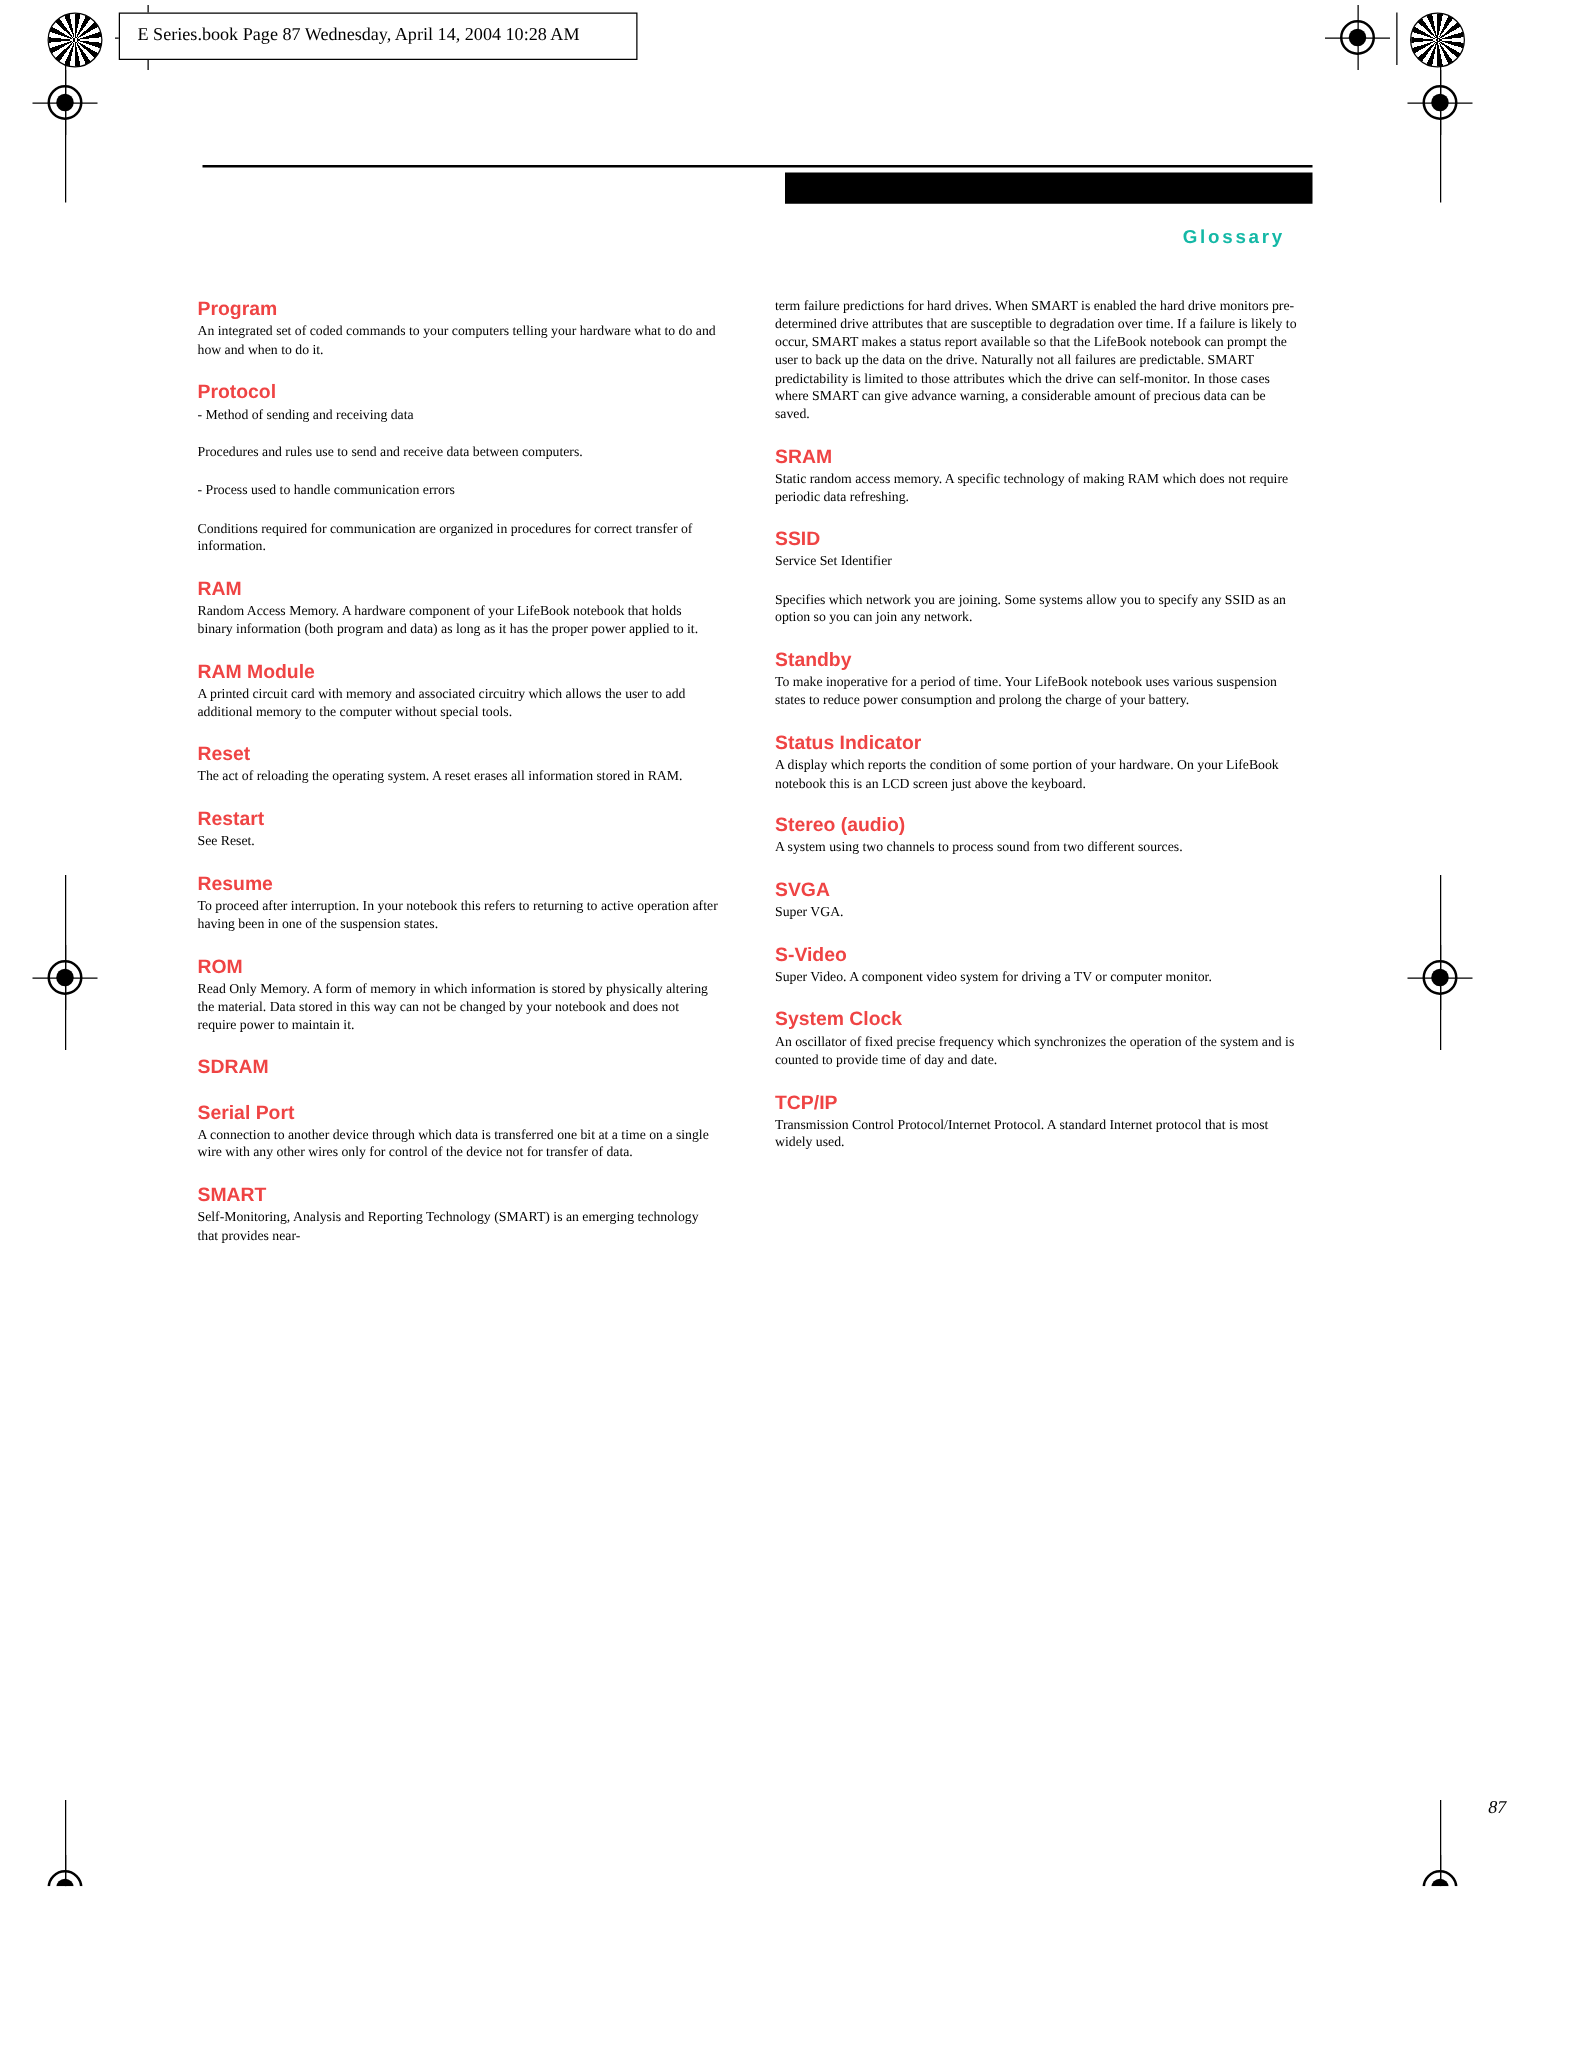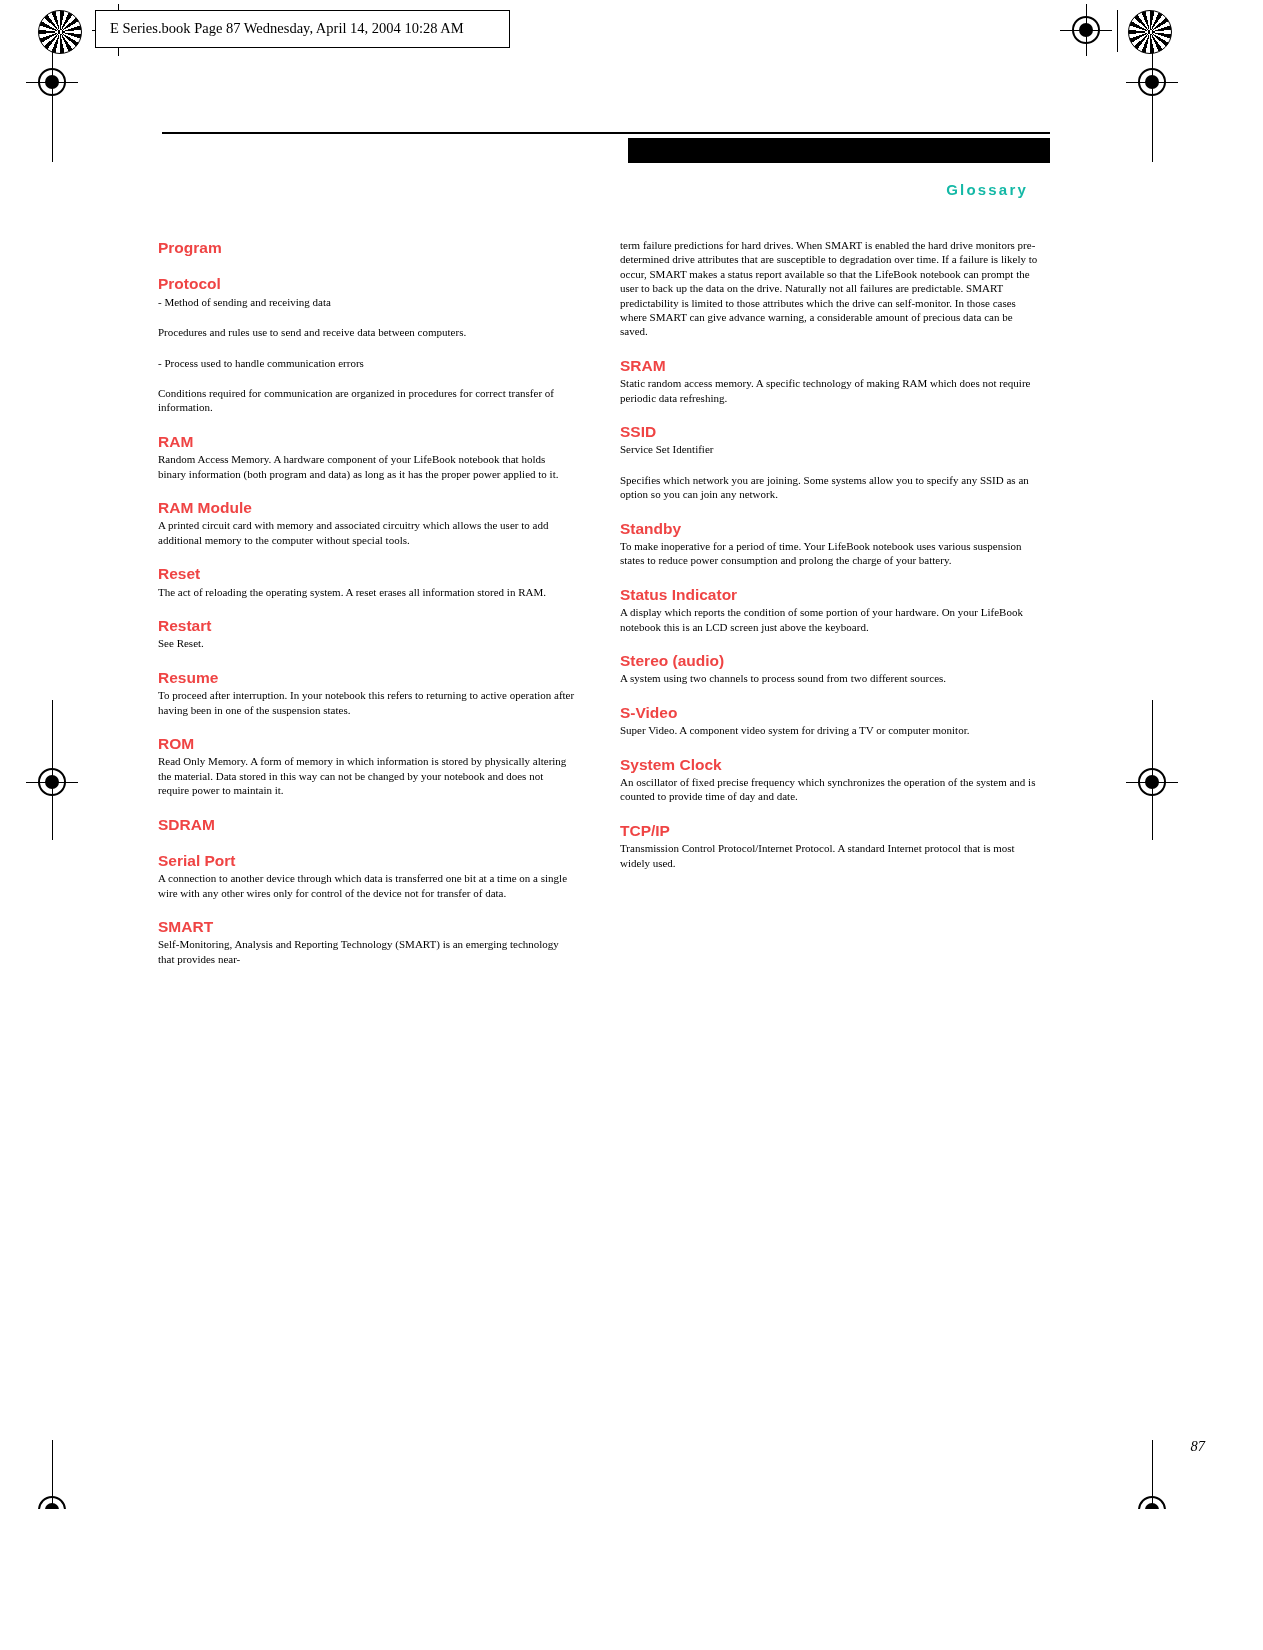--- a/index.html
+++ b/index.html
@@ -265,20 +265,21 @@
 
   <div class="rule"></div>
   <div class="section-tab">
     <div class="section-tab-label">Glossary</div>
   </div>
 
   <div class="columns">
     <div class="col col-left">
         <div class="entry">
           <div class="term">Program</div>
+          <div class="def">An integrated set of coded commands to your computers telling your hardware what to do and how and when to do it.</div>
         </div>
         <div class="entry">
           <div class="term">Protocol</div>
           <div class="def">- Method of sending and receiving data</div>
           <div class="def">Procedures and rules use to send and receive data between computers.</div>
           <div class="def">- Process used to handle communication errors</div>
           <div class="def">Conditions required for communication are organized in procedures for correct transfer of information.</div>
         </div>
         <div class="entry">
           <div class="term">RAM</div>
@@ -335,20 +336,24 @@
         </div>
         <div class="entry">
           <div class="term">Status Indicator</div>
           <div class="def">A display which reports the condition of some portion of your hardware. On your LifeBook notebook this is an LCD screen just above the keyboard.</div>
         </div>
         <div class="entry">
           <div class="term">Stereo (audio)</div>
           <div class="def">A system using two channels to process sound from two different sources.</div>
         </div>
         <div class="entry">
+          <div class="term">SVGA</div>
+          <div class="def">Super VGA.</div>
+        </div>
+        <div class="entry">
           <div class="term">S-Video</div>
           <div class="def">Super Video. A component video system for driving a TV or computer monitor.</div>
         </div>
         <div class="entry">
           <div class="term">System Clock</div>
           <div class="def">An oscillator of fixed precise frequency which synchronizes the operation of the system and is counted to provide time of day and date.</div>
         </div>
         <div class="entry">
           <div class="term">TCP/IP</div>
           <div class="def">Transmission Control Protocol/Internet Protocol. A standard Internet protocol that is most widely used.</div>

